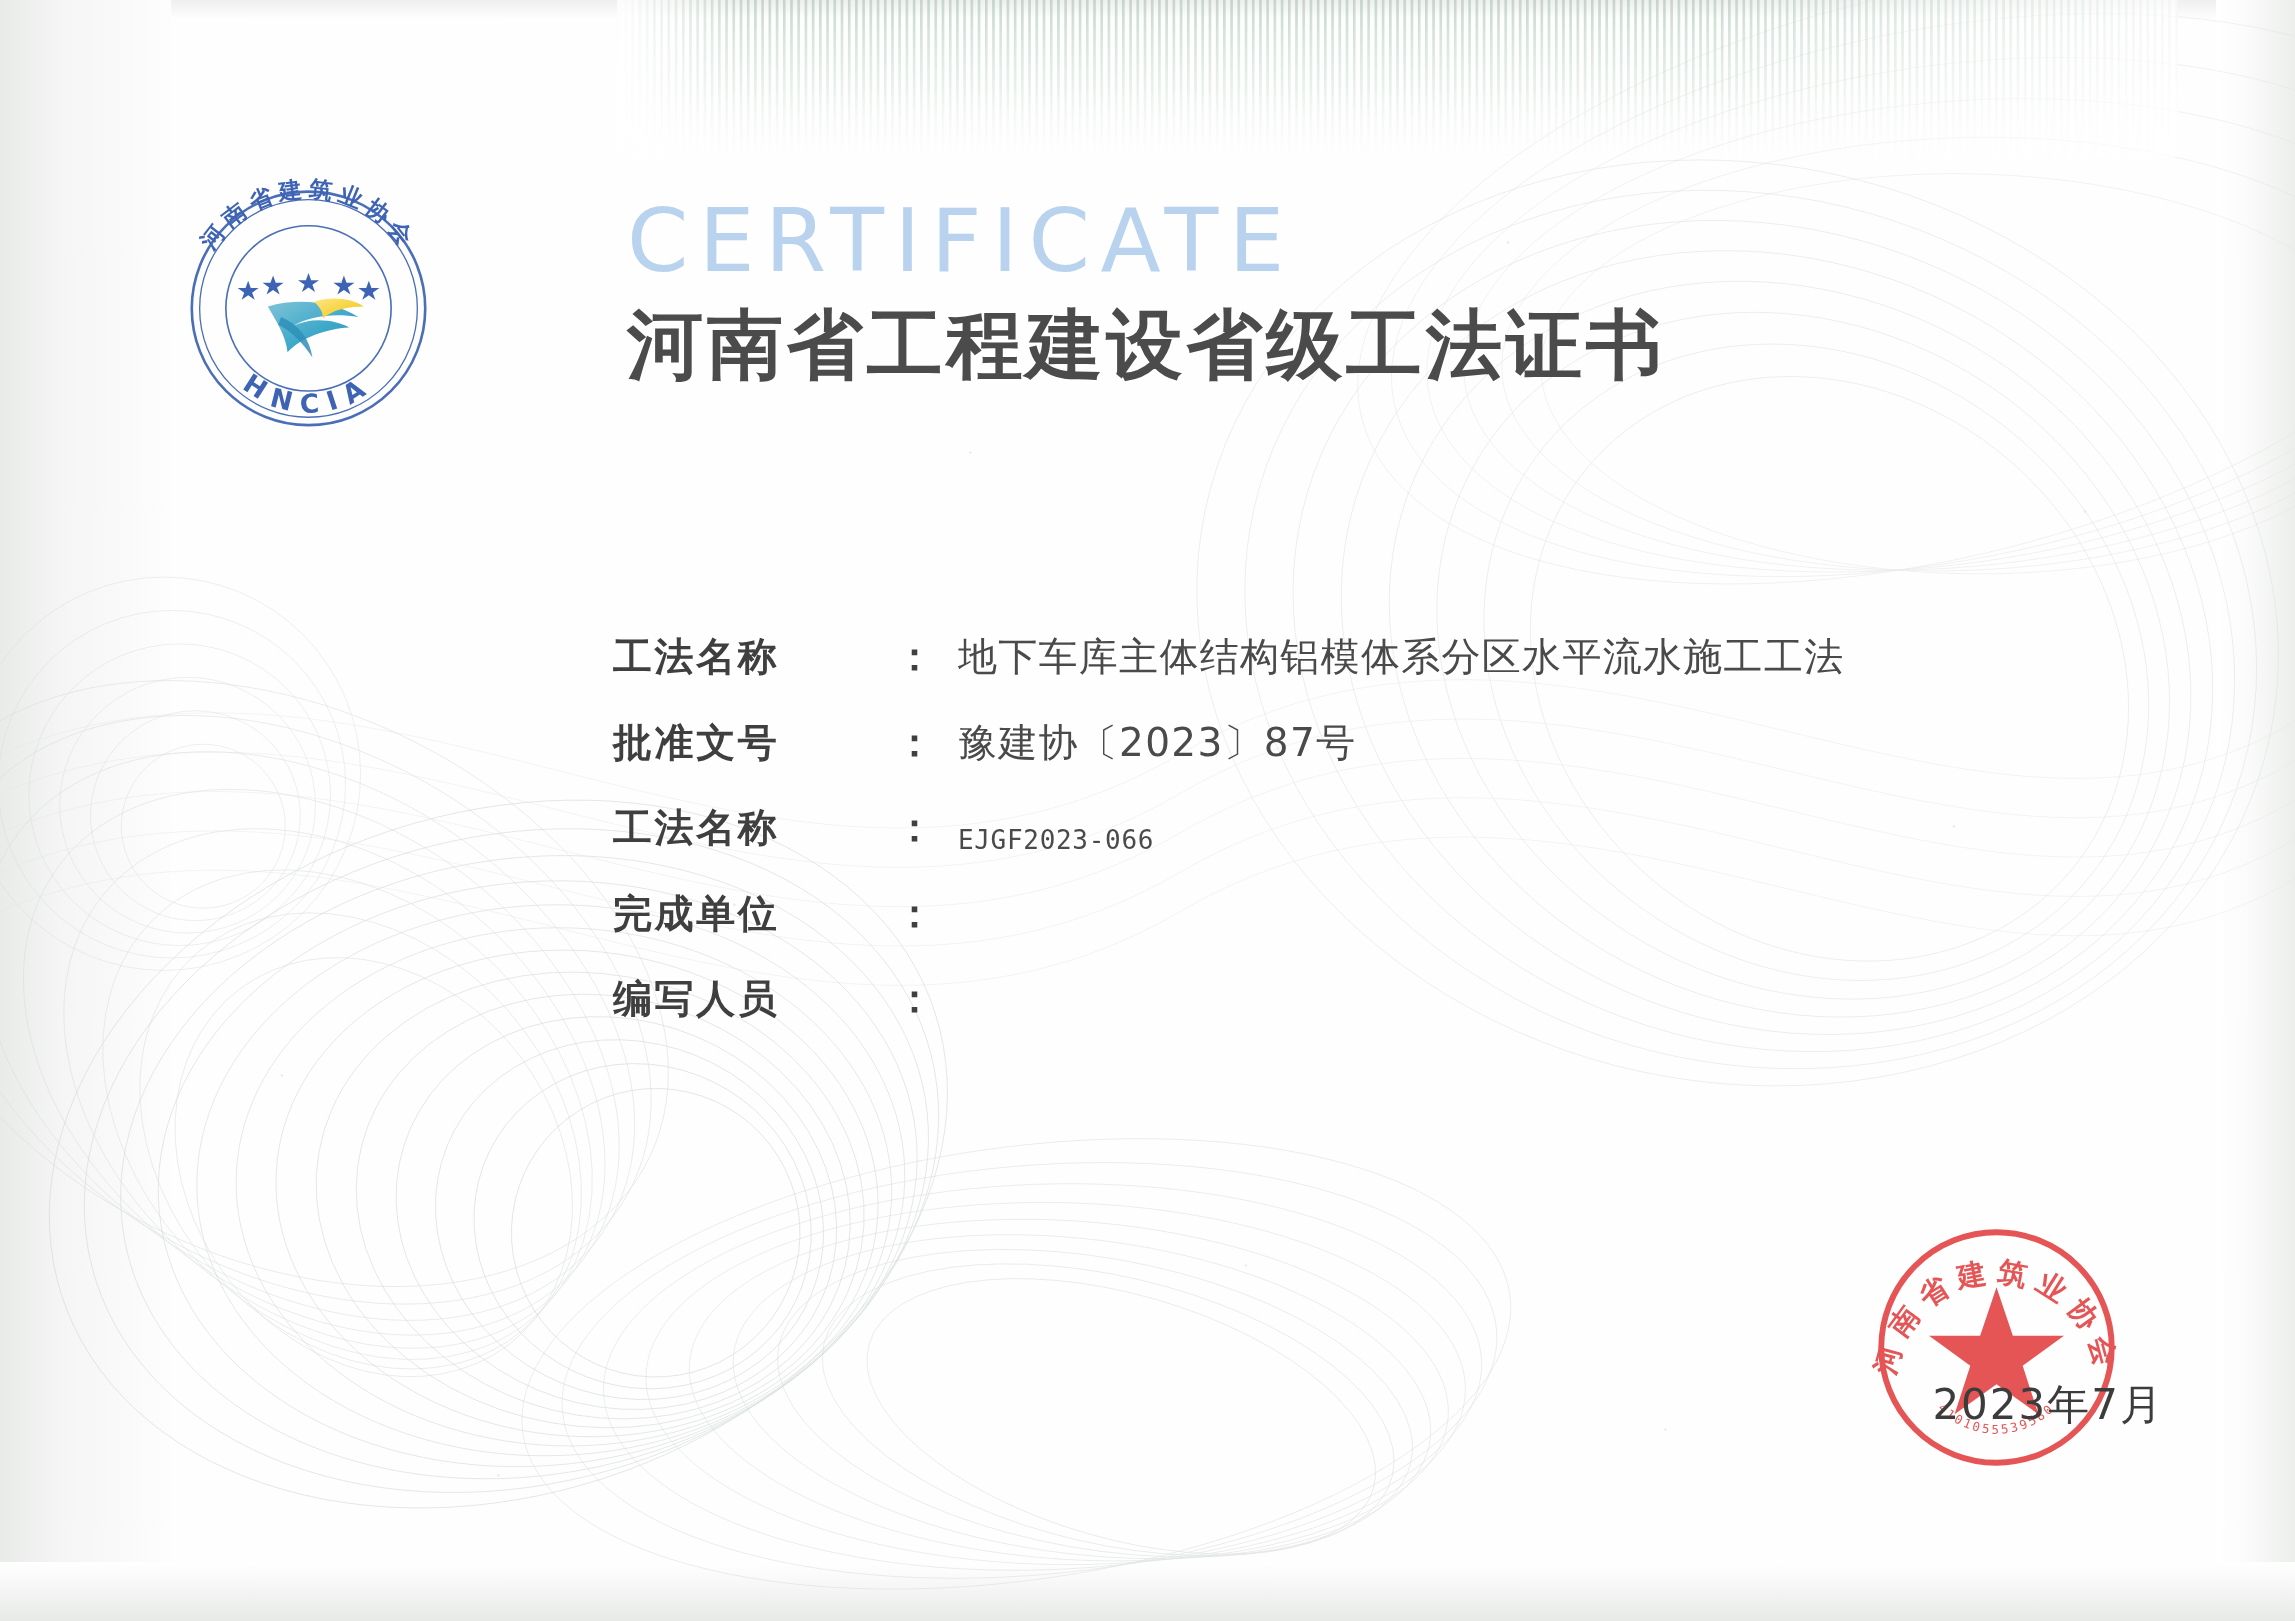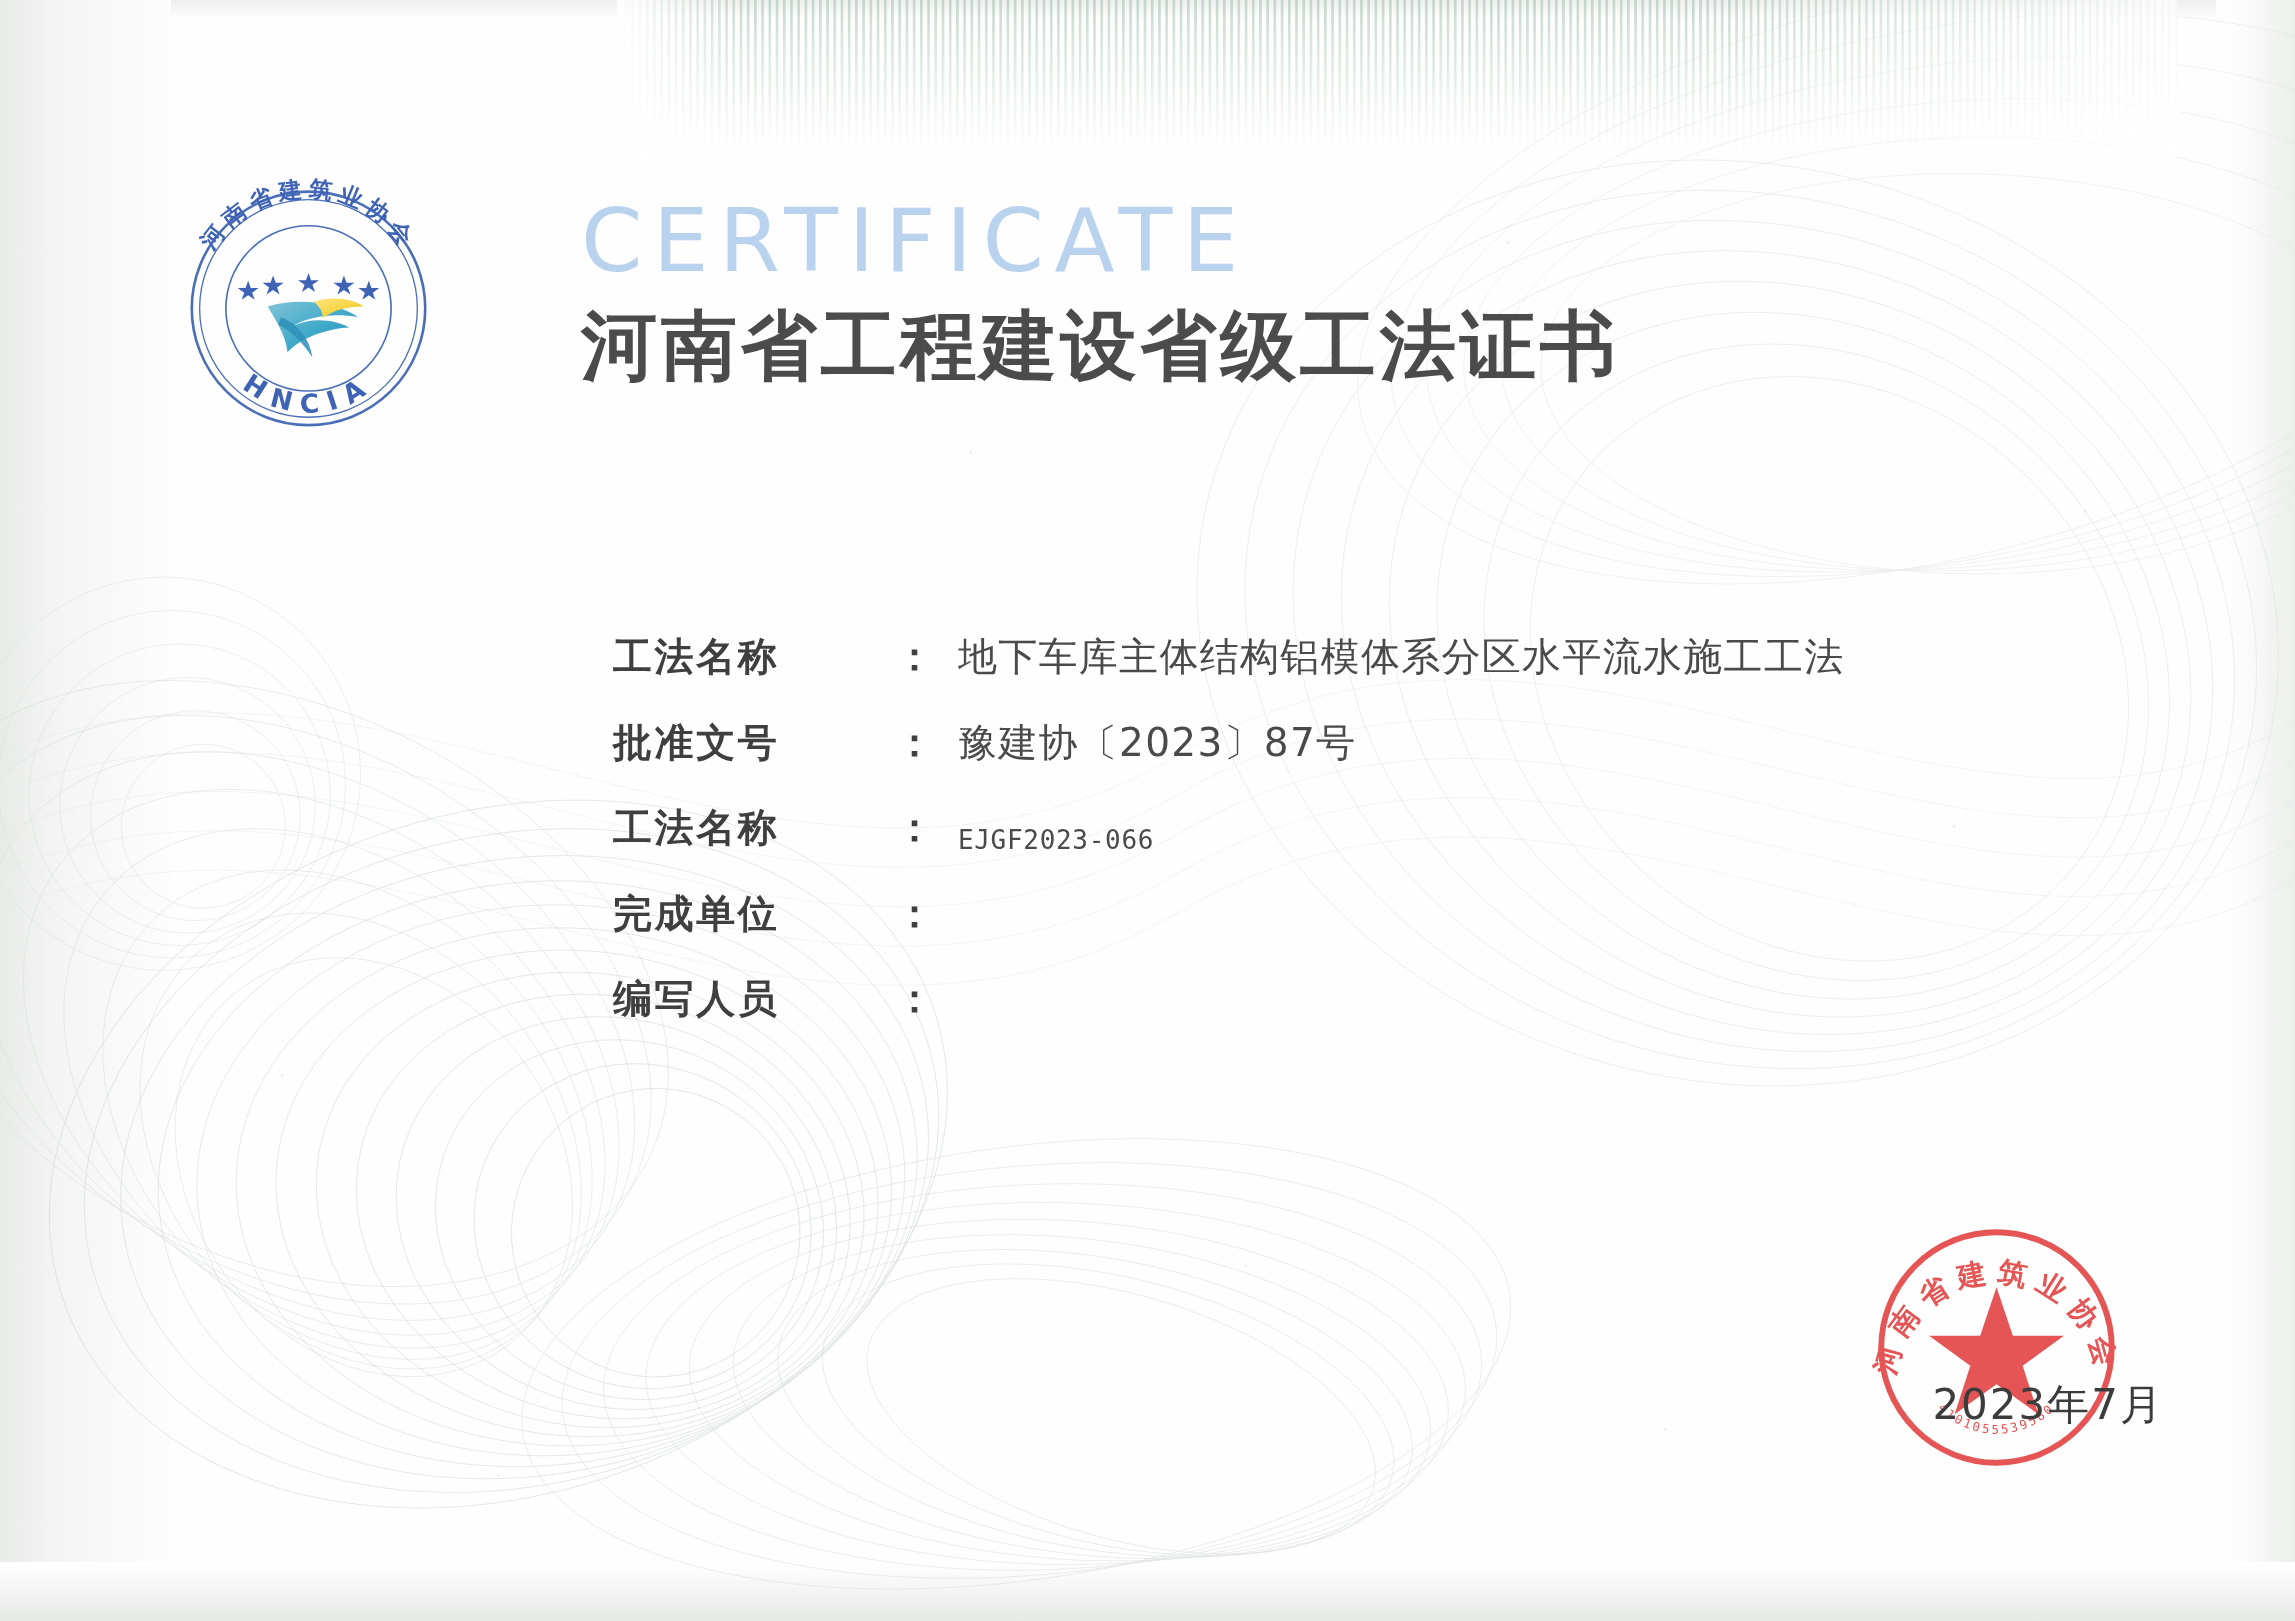--- a/index.html
+++ b/index.html
@@ -71,36 +71,36 @@
     position: absolute;
     left: 138px;
     top: 141px;
     width: 341px;
     height: 302px;
   }
 
   
   .content {
     position: absolute;
-    left: 581px;
+    left: 627px;
     top: 197px;
     width: 1508px;
   }
   .cert-en {
     font-family: "DejaVu Sans", sans-serif;
     font-size: 88px;
     letter-spacing: 10.5px;
     color: #b9d3ef;
     font-weight: 400;
     line-height: 1;
     margin: 0 0 17px 0;
     white-space: nowrap;
   }
   .cert-cn {
-    font-family: Liberation Sans, sans-serif;
+    font-family: Liberation Serif, serif;
     font-size: 76px;
     font-weight: bold;
     color: #4b4b4b;
     letter-spacing: 3.9px;
     line-height: 1.15;
     margin: 0;
     white-space: nowrap;
   }
 
   

